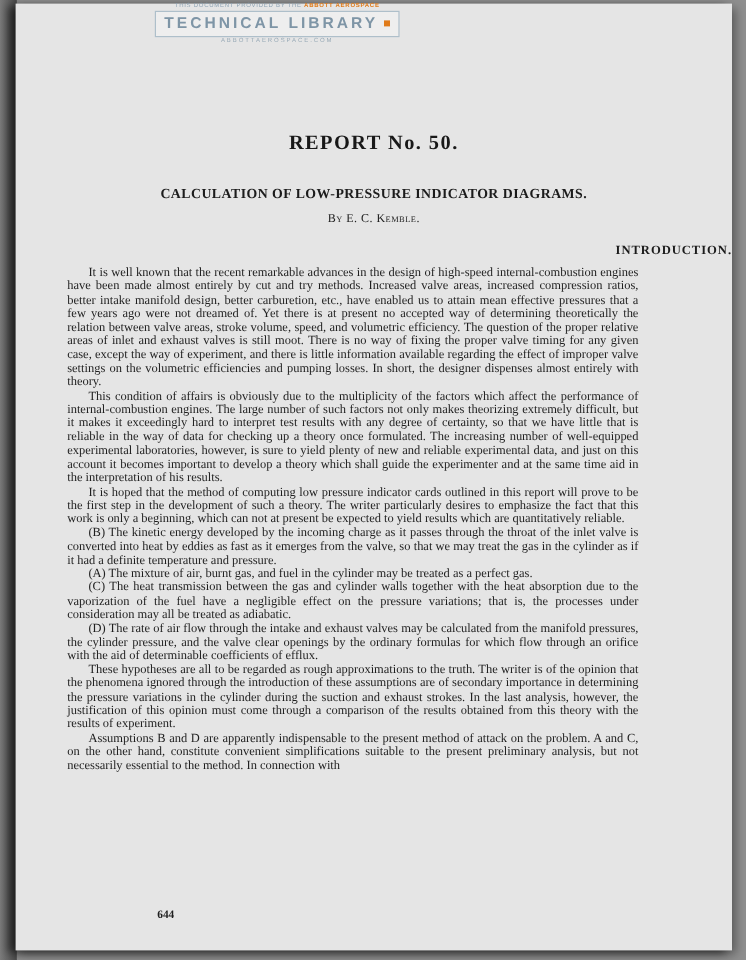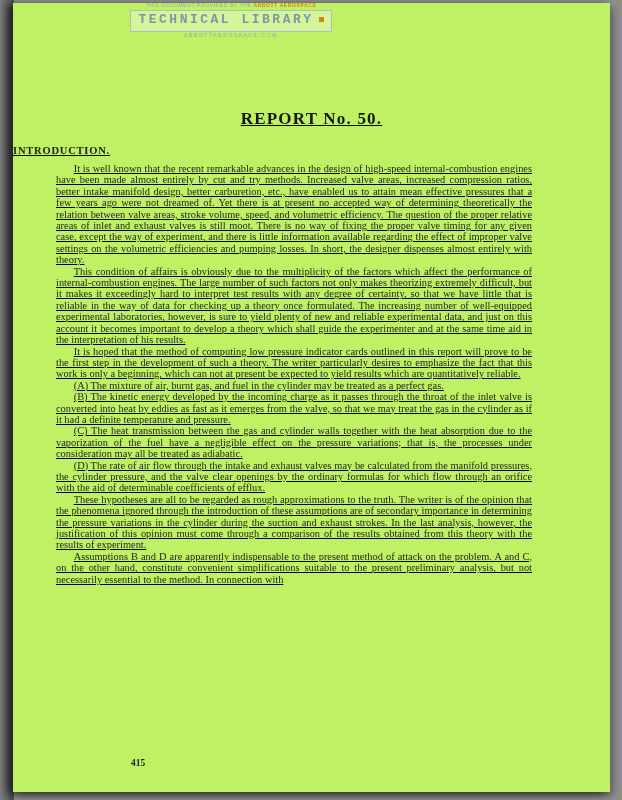--- a/index.html
+++ b/index.html
@@ -14,23 +14,22 @@
   .spine-shadow {
     position: absolute;
     left: 0; top: 0;
     width: 14px; height: 100%;
     background: linear-gradient(to right, #7c7c7c, #4a4a4a);
   }
   .page {
     position: absolute;
     left: 13px; top: 3px;
     width: 597px; height: 789px;
-    background: #bef264;
+    background: #e5e5e5;
     box-shadow: -6px 2px 7px rgba(0,0,0,0.55), 3px 4px 8px rgba(0,0,0,0.35);
-    text-decoration: underline;
   }
   
   .watermark {
     position: absolute;
     top: 2px; left: 100px;
     width: 262px;
     text-align: center;
     font-family: "Liberation Sans", sans-serif;
     color: #7e95a6;
     z-index: 5;
@@ -48,21 +47,20 @@
     margin-top: 1px;
     font-size: 13px;
     font-weight: bold;
     letter-spacing: 2.5px;
     color: #7e95a6;
     border: 1px solid #aebfca;
     padding: 1px 7px 2px 7px;
     white-space: nowrap;
     position: relative;
     background: rgba(255,255,255,0.35);
-    font-family: Liberation Mono, monospace;
   }
   .wm-title .wm-tick {
     display: inline-block;
     width: 5px; height: 5px;
     background: #e07b1a;
     margin-left: 5px;
     vertical-align: middle;
   }
   .wm-url {
     font-size: 5px;
@@ -89,21 +87,21 @@
   .byline {
     margin-top: 9px;
     text-align: center;
     font-size: 10px;
     font-variant: small-caps;
     letter-spacing: 0.4px;
     color: #222;
   }
   .section-heading {
     margin-top: 16px;
-    text-align: left;
+    text-align: right;
     font-size: 10.5px;
     font-weight: bold;
     letter-spacing: 0.8px;
     color: #1c1c1c;
   }
   .doc-body {
     margin: 7px 58px 0 43px;
     width: 476px;
     font-size: 10.4px;
     line-height: 11.4px;
@@ -125,37 +123,39 @@
 </style>
 </head>
 <body>
 
 <div class="spine-shadow"></div>
 
 <div class="page">
 
   <div class="report-title">REPORT No. 50.</div>
 
+  <div class="subject-title">CALCULATION OF LOW-PRESSURE INDICATOR DIAGRAMS.</div>
 
+  <div class="byline">By E. C. Kemble.</div>
 
   <div class="section-heading">INTRODUCTION.</div>
 
   <div class="doc-body">
     <p>It is well known that the recent remarkable advances in the design of high-speed internal-combustion engines have been made almost entirely by cut and try methods.  Increased valve areas, increased compression ratios, better intake manifold design, better carburetion, etc., have enabled us to attain mean effective pressures that a few years ago were not dreamed of.  Yet there is at present no accepted way of determining theoretically the relation between valve areas, stroke volume, speed, and volumetric efficiency.  The question of the proper relative areas of inlet and exhaust valves is still moot.  There is no way of fixing the proper valve timing for any given case, except the way of experiment, and there is little information available regarding the effect of improper valve settings on the volumetric efficiencies and pumping losses.  In short, the designer dispenses almost entirely with theory.</p>
     <p>This condition of affairs is obviously due to the multiplicity of the factors which affect the performance of internal-combustion engines.  The large number of such factors not only makes theorizing extremely difficult, but it makes it exceedingly hard to interpret test results with any degree of certainty, so that we have little that is reliable in the way of data for checking up a theory once formulated.  The increasing number of well-equipped experimental laboratories, however, is sure to yield plenty of new and reliable experimental data, and just on this account it becomes important to develop a theory which shall guide the experimenter and at the same time aid in the interpretation of his results.</p>
     <p>It is hoped that the method of computing low pressure indicator cards outlined in this report will prove to be the first step in the development of such a theory.  The writer particularly desires to emphasize the fact that this work is only a beginning, which can not at present be expected to yield results which are quantitatively reliable.</p>
+    <p>(B) The kinetic energy developed by the incoming charge as it passes through the throat of the inlet valve is converted into heat by eddies as fast as it emerges from the valve, so that we may treat the gas in the cylinder as if it had a definite temperature and pressure.</p>
     <p>(A) The mixture of air, burnt gas, and fuel in the cylinder may be treated as a perfect gas.</p>
-    <p>(B) The kinetic energy developed by the incoming charge as it passes through the throat of the inlet valve is converted into heat by eddies as fast as it emerges from the valve, so that we may treat the gas in the cylinder as if it had a definite temperature and pressure.</p>
     <p>(C) The heat transmission between the gas and cylinder walls together with the heat absorption due to the vaporization of the fuel have a negligible effect on the pressure variations; that is, the processes under consideration may all be treated as adiabatic.</p>
     <p>(D) The rate of air flow through the intake and exhaust valves may be calculated from the manifold pressures, the cylinder pressure, and the valve clear openings by the ordinary formulas for which flow through an orifice with the aid of determinable coefficients of efflux.</p>
     <p>These hypotheses are all to be regarded as rough approximations to the truth.  The writer is of the opinion that the phenomena ignored through the introduction of these assumptions are of secondary importance in determining the pressure variations in the cylinder during the suction and exhaust strokes.  In the last analysis, however, the justification of this opinion must come through a comparison of the results obtained from this theory with the results of experiment.</p>
     <p>Assumptions B and D are apparently indispensable to the present method of attack on the problem.  A and C, on the other hand, constitute convenient simplifications suitable to the present preliminary analysis, but not necessarily essential to the method.  In connection with</p>
   </div>
 
-  <div class="page-number">415</div>
+  <div class="page-number">644</div>
 </div>
 
 <div class="watermark">
   <div class="wm-tagline">
     <span>THIS DOCUMENT PROVIDED BY THE</span>
     <span class="wm-brand">ABBOTT AEROSPACE</span>
   </div>
   <div>
     <span class="wm-title">
       <span>TECHNICAL LIBRARY</span><span class="wm-tick"></span>

